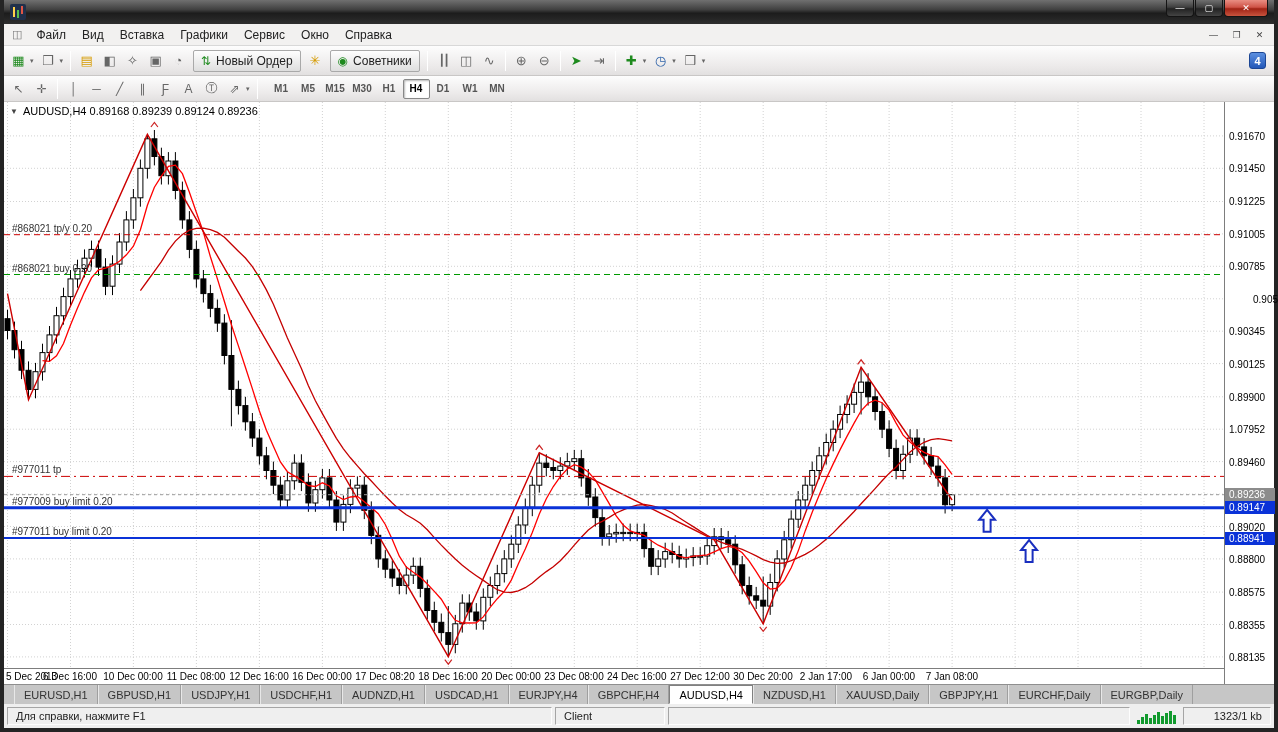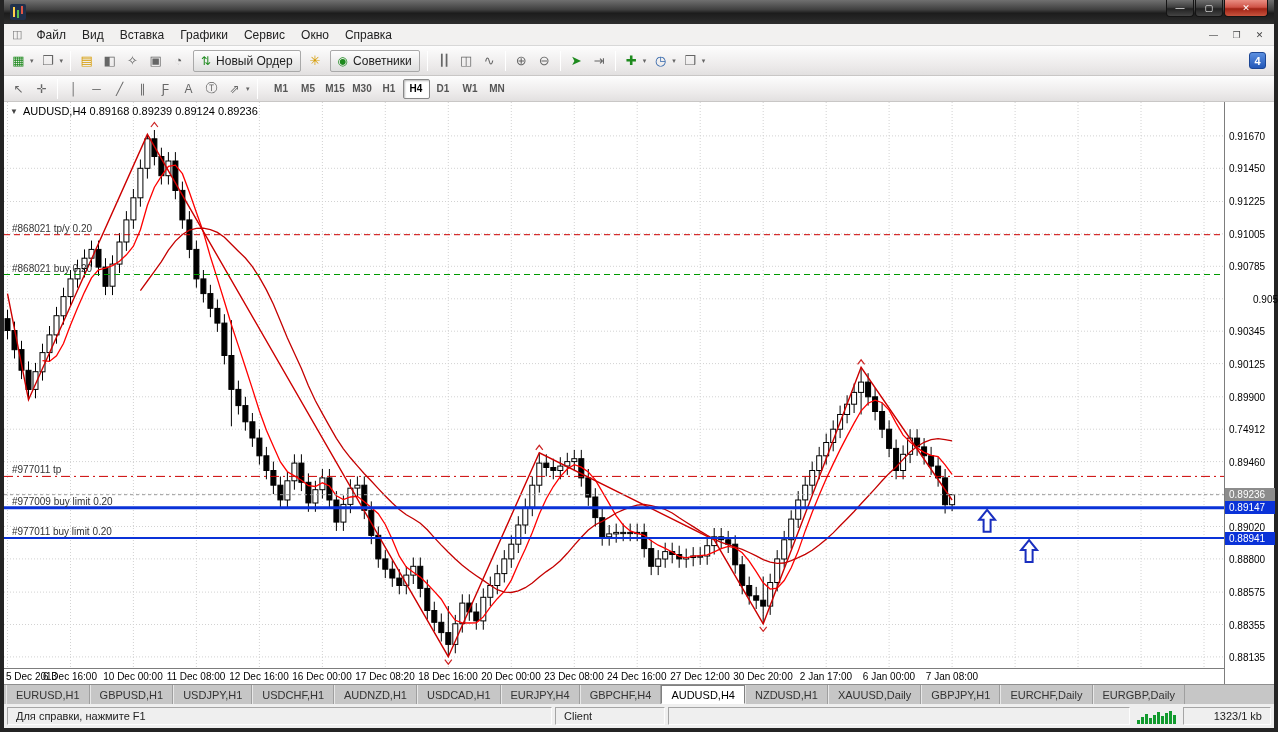--- a/index.html
+++ b/index.html
@@ -33,21 +33,21 @@
 .plot{position:relative;width:1220px;height:100%;overflow:hidden;flex:0 0 1220px}
 #chart-svg{position:absolute;left:0;top:0}
 .chart-header{position:absolute;left:6px;top:3px;font-size:11px;color:#000;display:flex;align-items:center;gap:5px}
 .oneclick{font-size:8px;color:#444;curs
 or:default}
 .scale{width:50px;border-left:1px solid #7d7d7d;position:relative;background:#fff;flex:0 0 50px}
 .tick{position:absolute;left:4px;font-size:10px;color:#000;white-space:nowrap}
 .ptag{position:absolute;left:0;width:50px;height:13px;color:#fff;font-size:10px;line-height:13px;padding-left:4px}
 .xaxis{position:absolute;left:0;bottom:0;width:1220px;height:16px;border-top:1px solid #7d7d7d;background:#fff}
 .xlabel{position:absolute;top:2px;font-size:10px;color:#000;white-space:nowrap}
-.tabsbar{height:20px;flex:0 0 20px;background:#c6c6c6;border-top:1px solid #8f8f8f;display:flex;align-items:stretch;font-size:11px;color:#333;padding-left:2px}
+.tabsbar{height:20px;flex:0 0 20px;background:#c6c6c6;border-top:1px solid #8f8f8f;display:flex;align-items:stretch;font-size:11px;color:#333;padding-left:10px}
 .tab{display:flex;align-items:center;padding:0 9px;border-right:1px solid #9f9f9f;border-left:1px solid #e8e8e8;white-space:nowrap;cursor:default}
 .tab.active{background:#fff;border:1px solid #808080;border-bottom:1px solid #fff;color:#000}
 .statusbar{height:24px;flex:0 0 24px;background:#efefef;display:flex;align-items:center;font-size:11px;color:#222;padding:0 3px;gap:3px}
 .sb-panel{height:18px;display:flex;align-items:center;padding:0 8px;border:1px solid;border-color:#a5a5a5 #fdfdfd #fdfdfd #a5a5a5;white-space:nowrap}
 .sb-help{flex:0 0 545px}
 .sb-default{flex:0 0 110px}
 .sb-fill{flex:1;height:18px;border:1px solid;border-color:#a5a5a5 #fdfdfd #fdfdfd #a5a5a5}
 .connbars{display:flex;align-items:flex-end;gap:1px;height:16px;padding:0 4px}
 .connbars span{width:3px;background:#119a2e;display:inline-block}
 .sb-traffic{flex:0 0 88px;justify-content:flex-end}
@@ -589,21 +589,21 @@
     <div class="scale" id="scale">
         <div class="tick" style="top: 29px;">0.91670</div>
         <div class="tick" style="top: 61px;">0.91450</div>
         <div class="tick" style="top: 94px;">0.91225</div>
         <div class="tick" style="top: 127px;">0.91005</div>
         <div class="tick" style="top: 159px;">0.90785</div>
         <div class="tick" style="top: 192px; padding-left: 24px;">0.90565</div>
         <div class="tick" style="top: 224px;">0.90345</div>
         <div class="tick" style="top: 257px;">0.90125</div>
         <div class="tick" style="top: 290px;">0.89900</div>
-        <div class="tick" style="top: 322px;">0.74912</div>
+        <div class="tick" style="top: 322px;">1.07952</div>
         <div class="tick" style="top: 355px;">0.89460</div>
         <div class="tick" style="top: 420px;">0.89020</div>
         <div class="tick" style="top: 452px;">0.88800</div>
         <div class="tick" style="top: 485px;">0.88575</div>
         <div class="tick" style="top: 518px;">0.88355</div>
         <div class="tick" style="top: 550px;">0.88135</div>
         <div class="ptag" style="top: 386px; background: rgb(140, 140, 140);">0.89236</div>
         <div class="ptag" style="top: 399px; background: rgb(10, 50, 216);">0.89147</div>
         <div class="ptag" style="top: 430px; background: rgb(10, 50, 216);">0.88941</div>
       </div>

